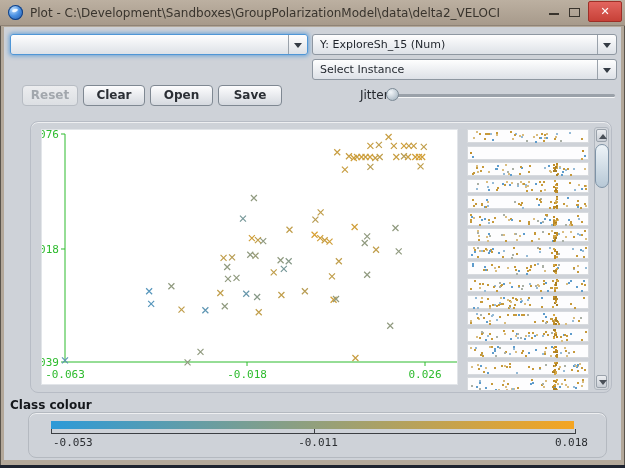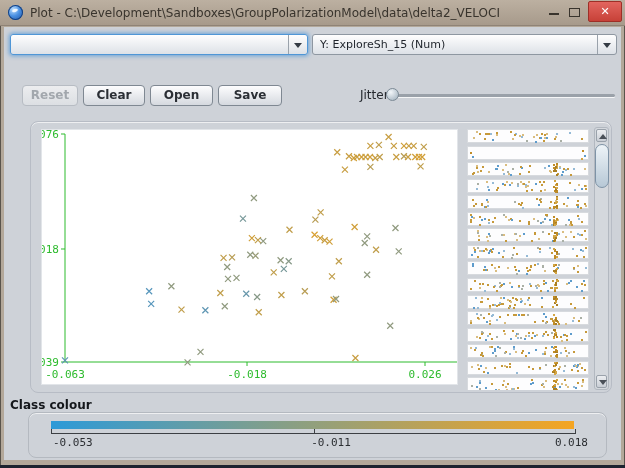--- a/index.html
+++ b/index.html
@@ -84,21 +84,21 @@
   .class-label{position:absolute;left:6px;top:371px;font-size:12px;font-weight:bold;color:#14171b;}
   .class-panel{position:absolute;left:24px;top:385px;width:579px;height:46px;
     border:1px solid #b4b9c0;border-radius:8px;
     box-shadow:inset 0 1px 0 rgba(255,255,255,.65);}
   .grad-bar{position:absolute;left:22px;right:32px;top:8px;height:8px;}
   .scale-line{position:absolute;left:22px;right:30px;top:20px;border-top:1px solid #3c3f43;}
   .scale-tick{position:absolute;top:-5px;width:1px;height:5px;background:#3c3f43;}
   .scale-labels{position:absolute;left:0;right:0;top:23px;height:14px;
     font-family:"DejaVu Sans Mono","Liberation Mono",monospace;font-size:11px;color:#2b2e32;}
   .sl-min{position:absolute;left:24px;}
-  .sl-mid{position:absolute;left:302px;transform:translateX(-50%);}
+  .sl-mid{position:absolute;left:289px;transform:translateX(-50%);}
   .sl-max{position:absolute;right:18px;}
 </style>
 </head>
 <body>
 
 <div class="window">
 
   <div class="titlebar">
     <div class="win-icon"></div>
     <div class="title-text">Plot - C:\Development\Sandboxes\GroupPolarizationModel\data\delta2_VELOCITY_DELTA_02_14_...</div>
@@ -116,20 +116,26 @@
           <i class="cb-arrow"></i>
         </span>
     </div>
     <div class="combo" style="left:308px;right:4px;top:7px;">
       <span class="cb-label">Y: ExploreSh_15 (Num)</span>
       <span class="cb-arrowbox">
           <i class="cb-arrow"></i>
         </span>
     </div>
 
+    <div class="combo" style="left:308px;right:4px;top:32px;">
+      <span class="cb-label">Select Instance</span>
+      <span class="cb-arrowbox">
+          <i class="cb-arrow"></i>
+        </span>
+    </div>
 
     <button class="pbtn" style="left:79px;width:62px;">Clear</button>
     <button class="pbtn disabled" style="left:18px;width:56px;">Reset</button>
     <button class="pbtn" style="left:214px;width:64px;">Save</button>
     <button class="pbtn" style="left:146px;width:63px;">Open</button>
 
     <span class="jitter-label" style="left:356px;">Jitter</span>
     <div class="slider" style="left:382px;right:6px;">
       <div class="track"></div>
       <div class="knob"></div>

